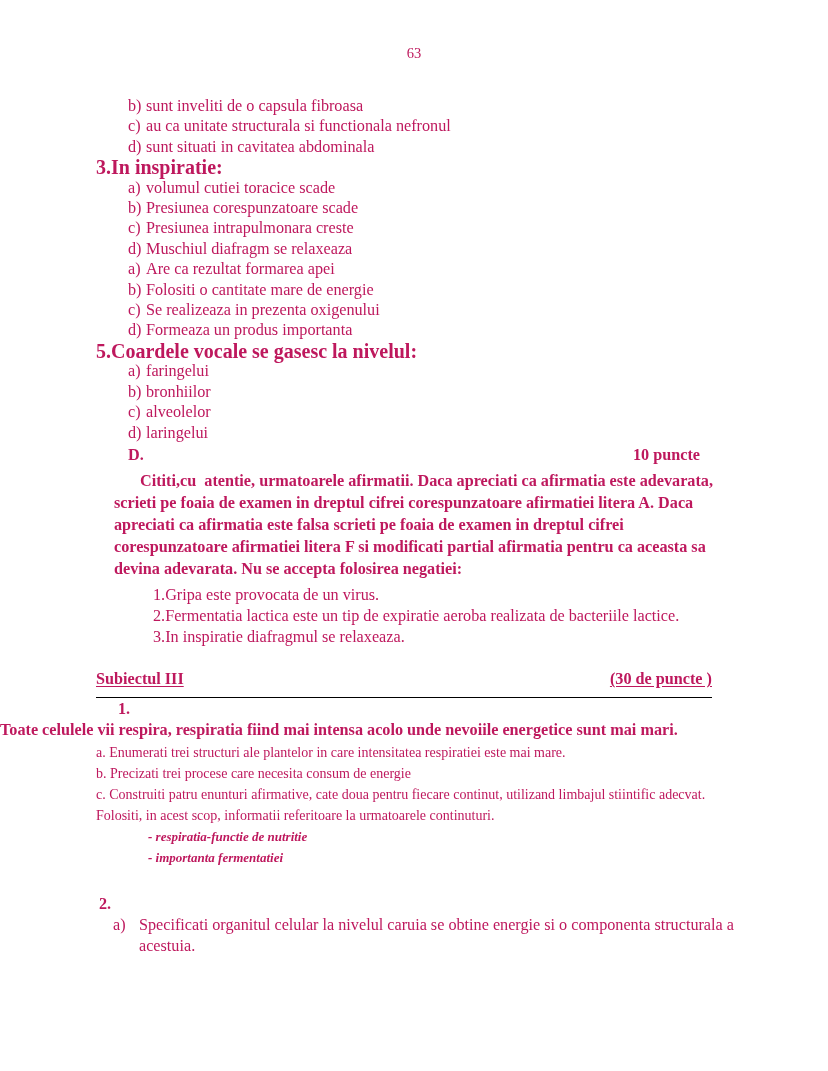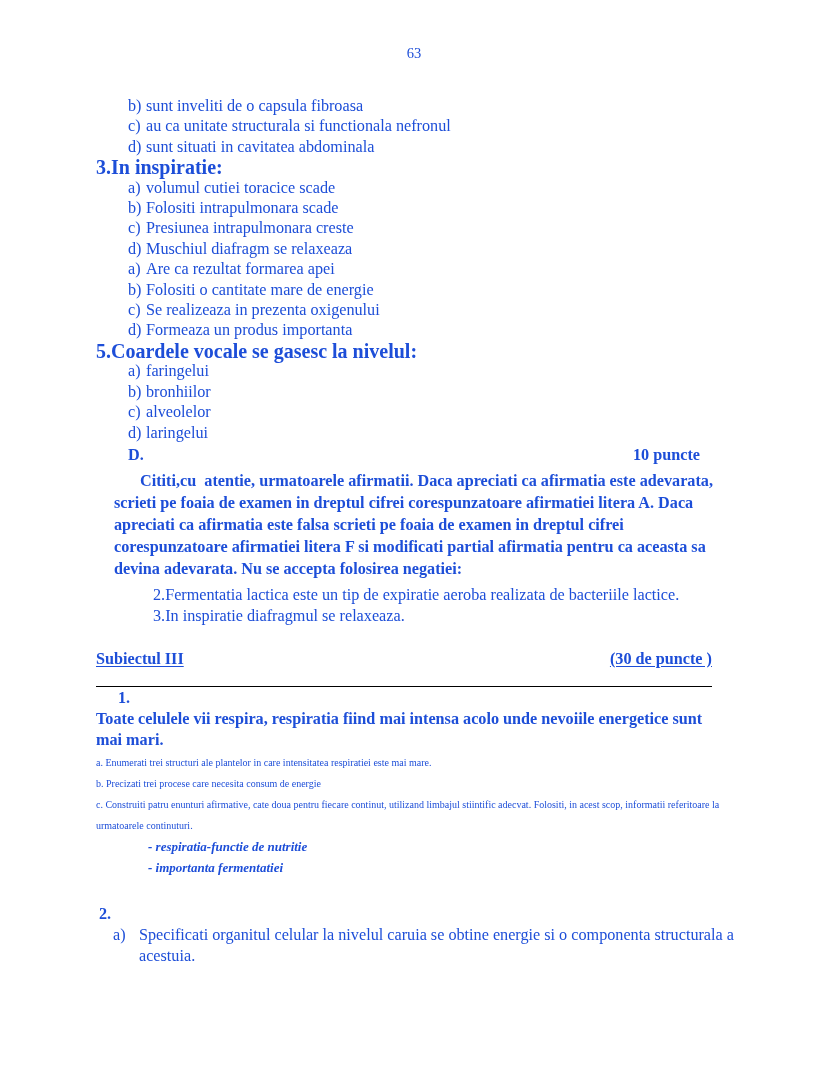--- a/index.html
+++ b/index.html
@@ -6,21 +6,21 @@
     margin: 0;
     padding: 0;
     background: #ffffff;
   }
   .page {
     position: relative;
     width: 828px;
     height: 1071px;
     background: #ffffff;
     font-family: "Liberation Serif", "DejaVu Serif", serif;
-    color: #1d4ed8;
+    color: #be185d;
     overflow: hidden;
   }
 
   .page-number {
     position: absolute;
     top: 46px;
     left: 0;
     width: 828px;
     text-align: center;
     font-size: 14.5px;
@@ -94,47 +94,46 @@
     margin-top: 22px;
     margin-left: 96px;
     width: 616px;
     display: flex;
     justify-content: space-between;
     align-items: baseline;
     font-weight: bold;
     font-size: 16.2px;
     line-height: 20px;
     border-bottom: 1.4px solid #000;
-    padding-bottom: 17px;
+    padding-bottom: 8px;
   }
   .subject-bar span {
     text-decoration: underline;
     text-underline-offset: 2px;
   }
 
   .item-num {
     margin-left: 118px;
     font-weight: bold;
     font-size: 16.2px;
     line-height: 21px;
     margin-top: 1px;
   }
 
   .lead {
-    margin-left: 96px;
     margin-right: 100px;
     font-weight: bold;
     font-size: 16.2px;
     line-height: 21.5px;
   }
 
   .sub {
     margin-left: 96px;
     margin-right: 86px;
-    font-size: 10px;
+    font-size: 14px;
     line-height: 21px;
   }
 
   .bullet-it {
     margin-left: 148px;
     font-weight: bold;
     font-style: italic;
     font-size: 13px;
     line-height: 21px;
   }
@@ -187,21 +186,21 @@
     </div>
 
     <div>
       <div class="qhead">3.In inspiratie:</div>
       <div class="opt">
         <span class="mk">a)</span>
         <span class="tx">volumul cutiei toracice scade</span>
       </div>
       <div class="opt">
         <span class="mk">b)</span>
-        <span class="tx">Folositi intrapulmonara scade</span>
+        <span class="tx">Presiunea corespunzatoare scade</span>
       </div>
       <div class="opt">
         <span class="mk">c)</span>
         <span class="tx">Presiunea intrapulmonara creste</span>
       </div>
       <div class="opt">
         <span class="mk">d)</span>
         <span class="tx">Muschiul diafragm se relaxeaza</span>
       </div>
     </div>
@@ -245,20 +244,21 @@
       </div>
     </div>
 
     <div>
       <div class="drow">
         <span>D.</span>
         <span>10 puncte</span>
       </div>
       <div class="instr">Cititi,cu  atentie, urmatoarele afirmatii. Daca apreciati ca afirmatia este adevarata, scrieti pe foaia de examen in dreptul cifrei corespunzatoare afirmatiei litera A. Daca apreciati ca afirmatia este falsa scrieti pe foaia de examen in dreptul cifrei corespunzatoare afirmatiei litera F si modificati partial afirmatia pentru ca aceasta sa devina adevarata. Nu se accepta folosirea negatiei:</div>
       <div class="gap-sm"></div>
+      <div class="stmt">1.Gripa este provocata de un virus.</div>
       <div class="stmt">2.Fermentatia lactica este un tip de expiratie aeroba realizata de bacteriile lactice.</div>
       <div class="stmt">3.In inspiratie diafragmul se relaxeaza.</div>
     </div>
 
     <div>
       <div class="subject-bar">
         <span>Subiectul III</span>
         <span>(30 de puncte )</span>
       </div>
 

